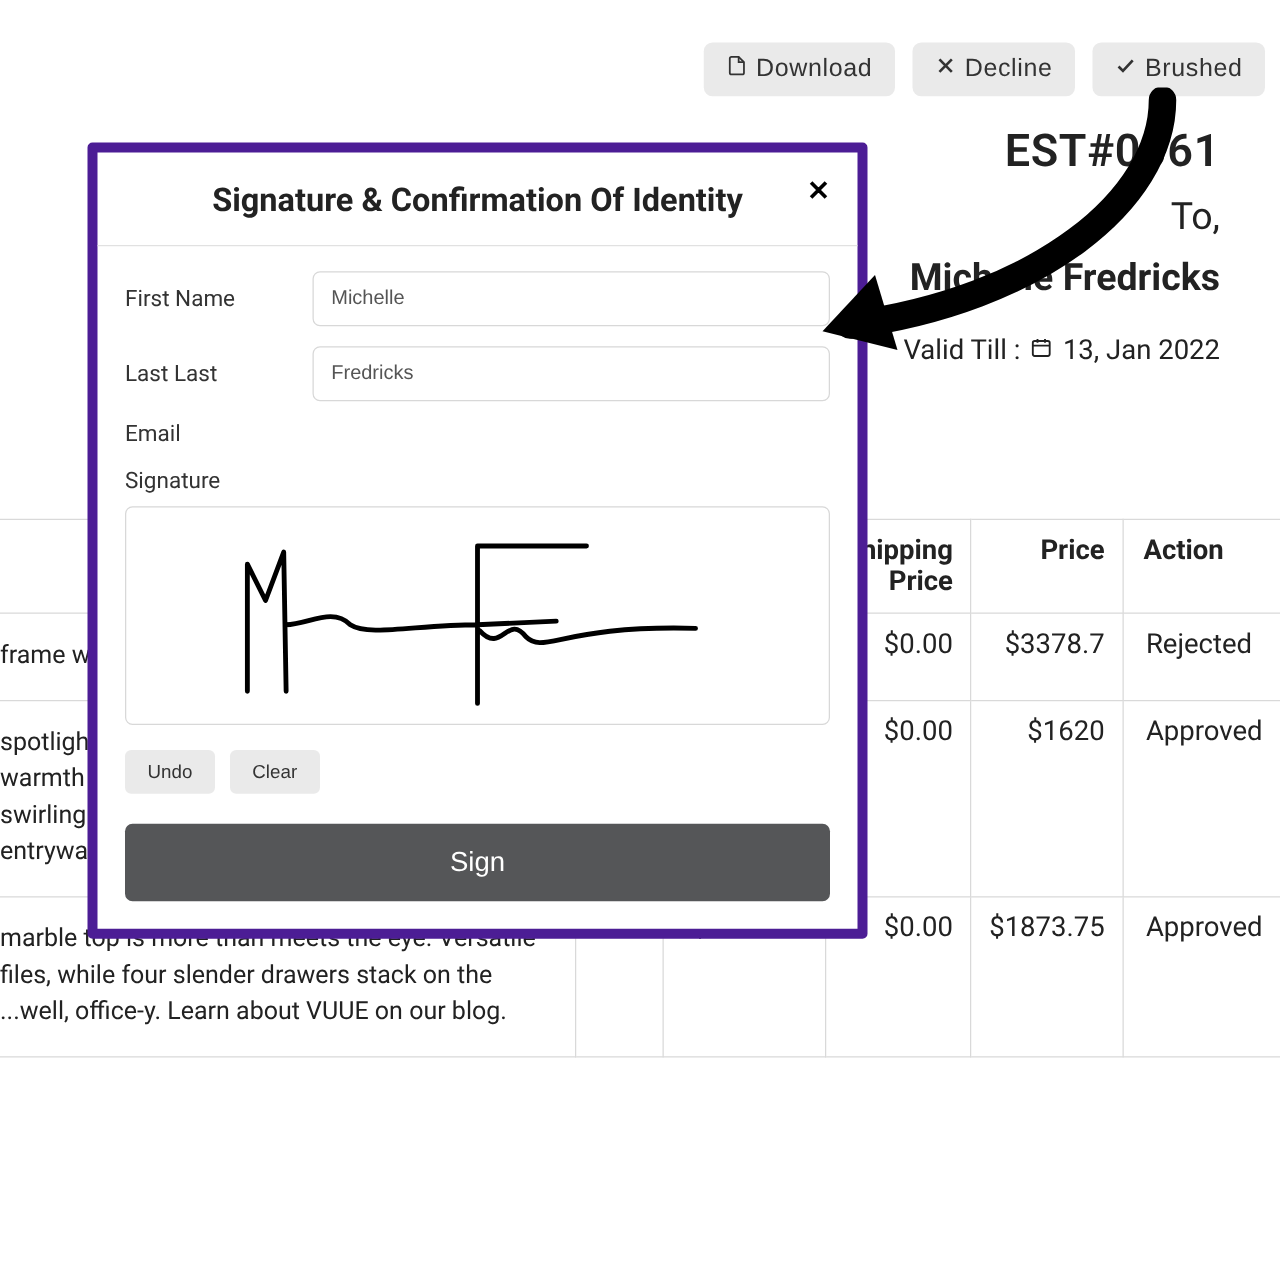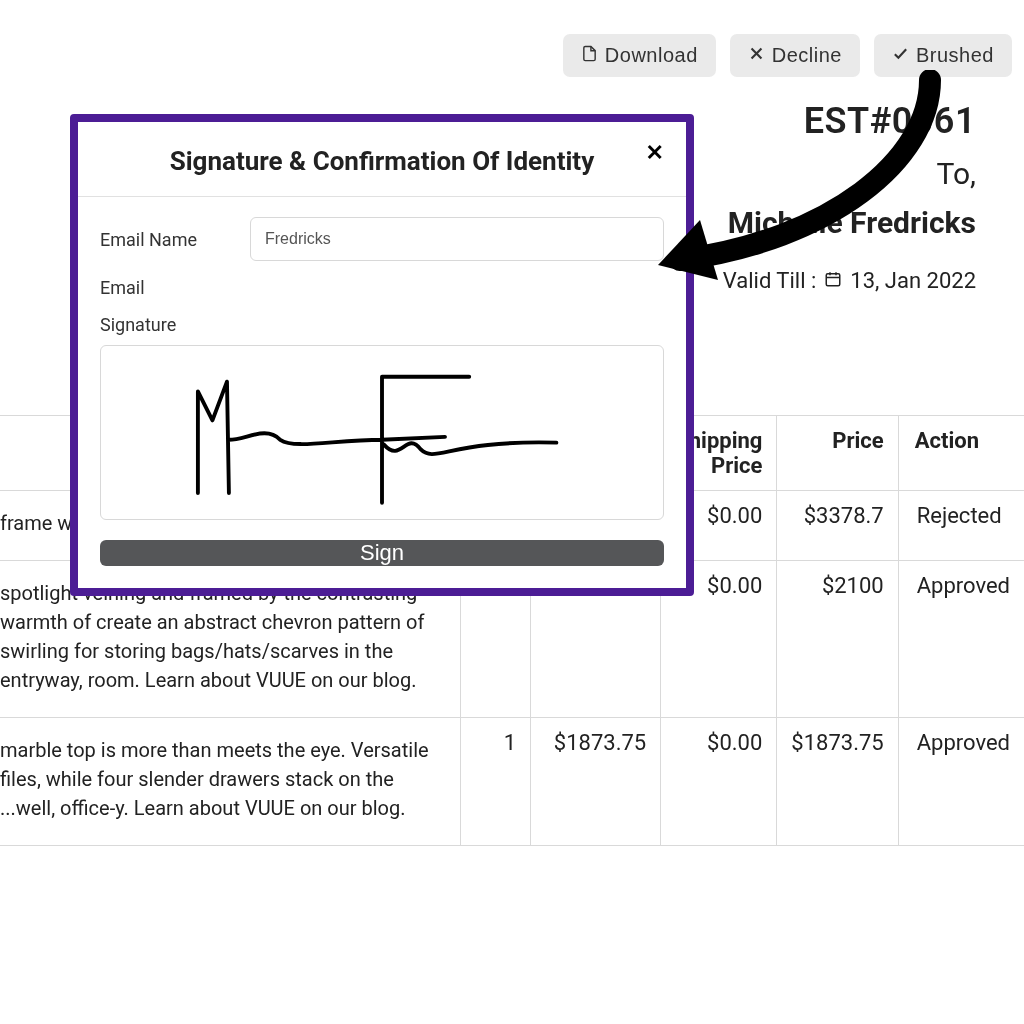--- a/index.html
+++ b/index.html
@@ -171,20 +171,21 @@
     font-size: 15px;
     color: #333;
     cursor: pointer;
   }
   .sign-btn {
     width: 100%;
     background: #555658;
     color: #fff;
     border: none;
     border-radius: 6px;
+    padding: 18px;
     font-size: 22px;
     cursor: pointer;
   }
 
   
   .arrow-anno {
     position: absolute;
     top: 70px;
     left: 640px;
     width: 320px;
@@ -266,21 +267,21 @@
         <td>$3378.7</td>
         <td class="action" style="border-right:none;">Rejected</td>
       </tr>
       <tr>
         <td class="desc">
             <div class="desc-inner">spotlight veining and framed by the contrasting warmth of create an abstract chevron pattern of swirling for storing bags/hats/scarves in the entryway, room. Learn about VUUE on our blog.</div>
           </td>
         <td></td>
         <td></td>
         <td>$0.00</td>
-        <td>$2100</td>
+        <td>$1620</td>
         <td class="action" style="border-right:none;">Approved</td>
       </tr>
       <tr>
         <td class="desc">
             <div class="desc-inner">marble top is more than meets the eye. Versatile files, while four slender drawers stack on the ...well, office-y. Learn about VUUE on our blog.</div>
           </td>
         <td>1</td>
         <td>$1873.75</td>
         <td>$0.00</td>
         <td>$1873.75</td>
@@ -290,32 +291,40 @@
   </table>
 </div>
 
 <div class="modal">
   <div class="modal-header">
     <h2>Signature &amp; Confirmation Of Identity</h2>
     <button class="modal-close">✕</button>
   </div>
   <div class="modal-body">
     <div class="form-row">
-      <label>Email Name</label>
+      <label>First Name</label>
+      <input type="text" value="Michelle" style="">
+    </div>
+    <div class="form-row">
+      <label>Last Last</label>
       <input type="text" value="Fredricks" style="">
     </div>
     <div class="form-row">
       <label>Email</label>
     </div>
     <div class="sig-label">Signature</div>
     <div class="sig-pad">
       <svg viewBox="0 0 580 175">
         <path d="M100 150 L100 45 L115 75 L130 35 L132 150 M132 95 C150 95 170 80 185 95 C200 105 240 95 290 95 M290 160 L290 30 L380 30 M290 95 L355 92 M292 100 C310 120 315 85 330 105 C345 120 360 95 470 98" stroke="#000" stroke-width="4" fill="none" stroke-linecap="round" stroke-linejoin="round"></path>
       </svg>
     </div>
+    <div class="sig-actions">
+      <button>Undo</button>
+      <button>Clear</button>
+    </div>
     <button class="sign-btn">Sign</button>
   </div>
 </div>
 
 <svg class="arrow-anno" viewBox="0 0 320 230">
   <path d="M290 10 C290 90 190 170 40 190" stroke="#000" stroke-width="22" fill="none" stroke-linecap="round"></path>
   <path d="M60 150 L18 195 L78 210 Z" fill="#000"></path>
 </svg>
 
 </body></html>

